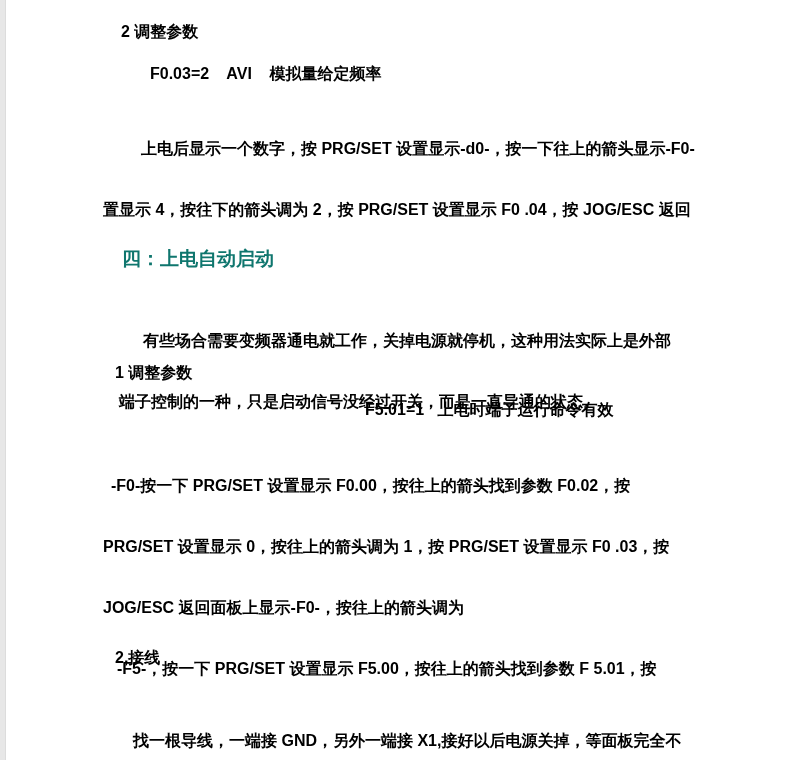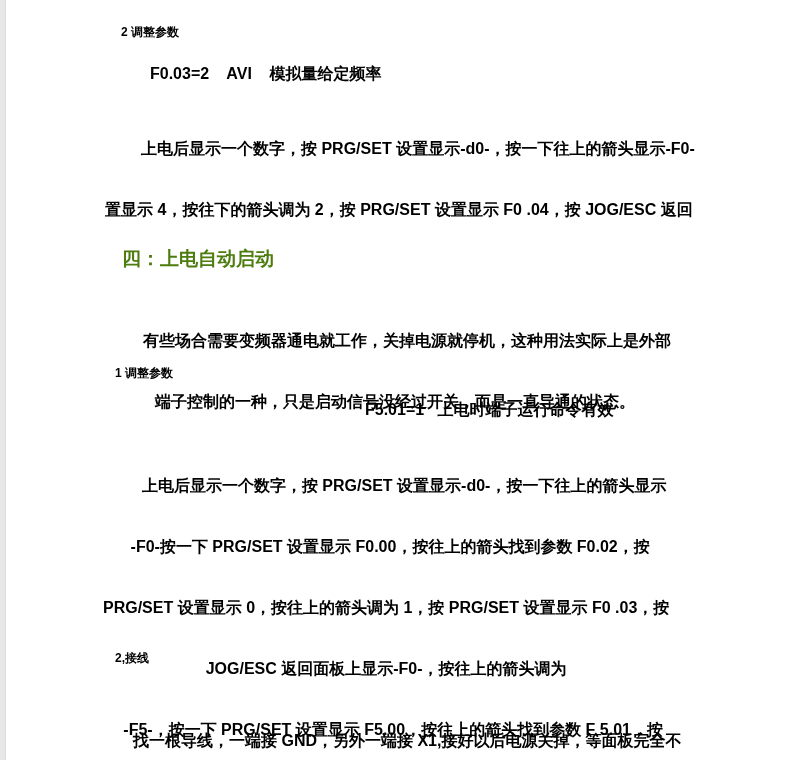--- a/index.html
+++ b/index.html
@@ -24,40 +24,39 @@
     width: 5px;
     height: 760px;
     background: #e7e7e7;
     border-right: 1px solid #dcdcdc;
   }
   .block {
     position: absolute;
     white-space: pre;
   }
   .h-small {
-    font-size: 12px;
+    font-size: 16px;
     line-height: 20px;
   }
   .h-red {
     font-size: 19px;
     line-height: 24px;
-    color: #4d7c0f;
+    color: #0f766e;
   }
   .param {
     font-size: 16px;
     line-height: 20px;
   }
   .para {
     font-size: 16px;
   }
   .para .line {
     white-space: pre;
     line-height: 25px;
     height: 25px;
-    text-align: center;
   }
   .ind-38 { padding-left: 38px; }
   .ind-36 { padding-left: 36px; }
   .ind-30 { padding-left: 30px; }
   .ind-24 { padding-left: 24px; }
   .ind-14 { padding-left: 14px; }
   .ind-8  { padding-left: 8px; }
 </style>
 </head>
 <body>
@@ -81,21 +80,20 @@
     <div class="line ind-24">有些场合需要变频器通电就工作，关掉电源就停机，这种用法实际上是外部</div>
     <div class="line">端子控制的一种，只是启动信号没经过开关，而是一直导通的状态。</div>
   </div>
 
   <div class="block h-small" style="left:115px; top:363px;">1 调整参数</div>
 
 
   <div class="block param" style="left:365px; top:400px;">F5.01=1   上电时端子运行命令有效</div>
 
   <div class="block para" style="left:103px; top:437px;">
-    <div class="line ind-36">上电后显示一个数字，按 PRG/SET 设置显示-d0-，按一下往上的箭头显示</div>
     <div class="line ind-8">-F0-按一下 PRG/SET 设置显示 F0.00，按往上的箭头找到参数 F0.02，按</div>
     <div class="line">PRG/SET 设置显示 0，按往上的箭头调为 1，按 PRG/SET 设置显示 F0 .03，按</div>
     <div class="line">JOG/ESC 返回面板上显示-F0-，按往上的箭头调为</div>
     <div class="line ind-14">-F5-，按一下 PRG/SET 设置显示 F5.00，按往上的箭头找到参数 F 5.01，按</div>
     
     
     
   </div>
 
   <div class="block h-small" style="left:115px; top:648px;">2,接线</div>

